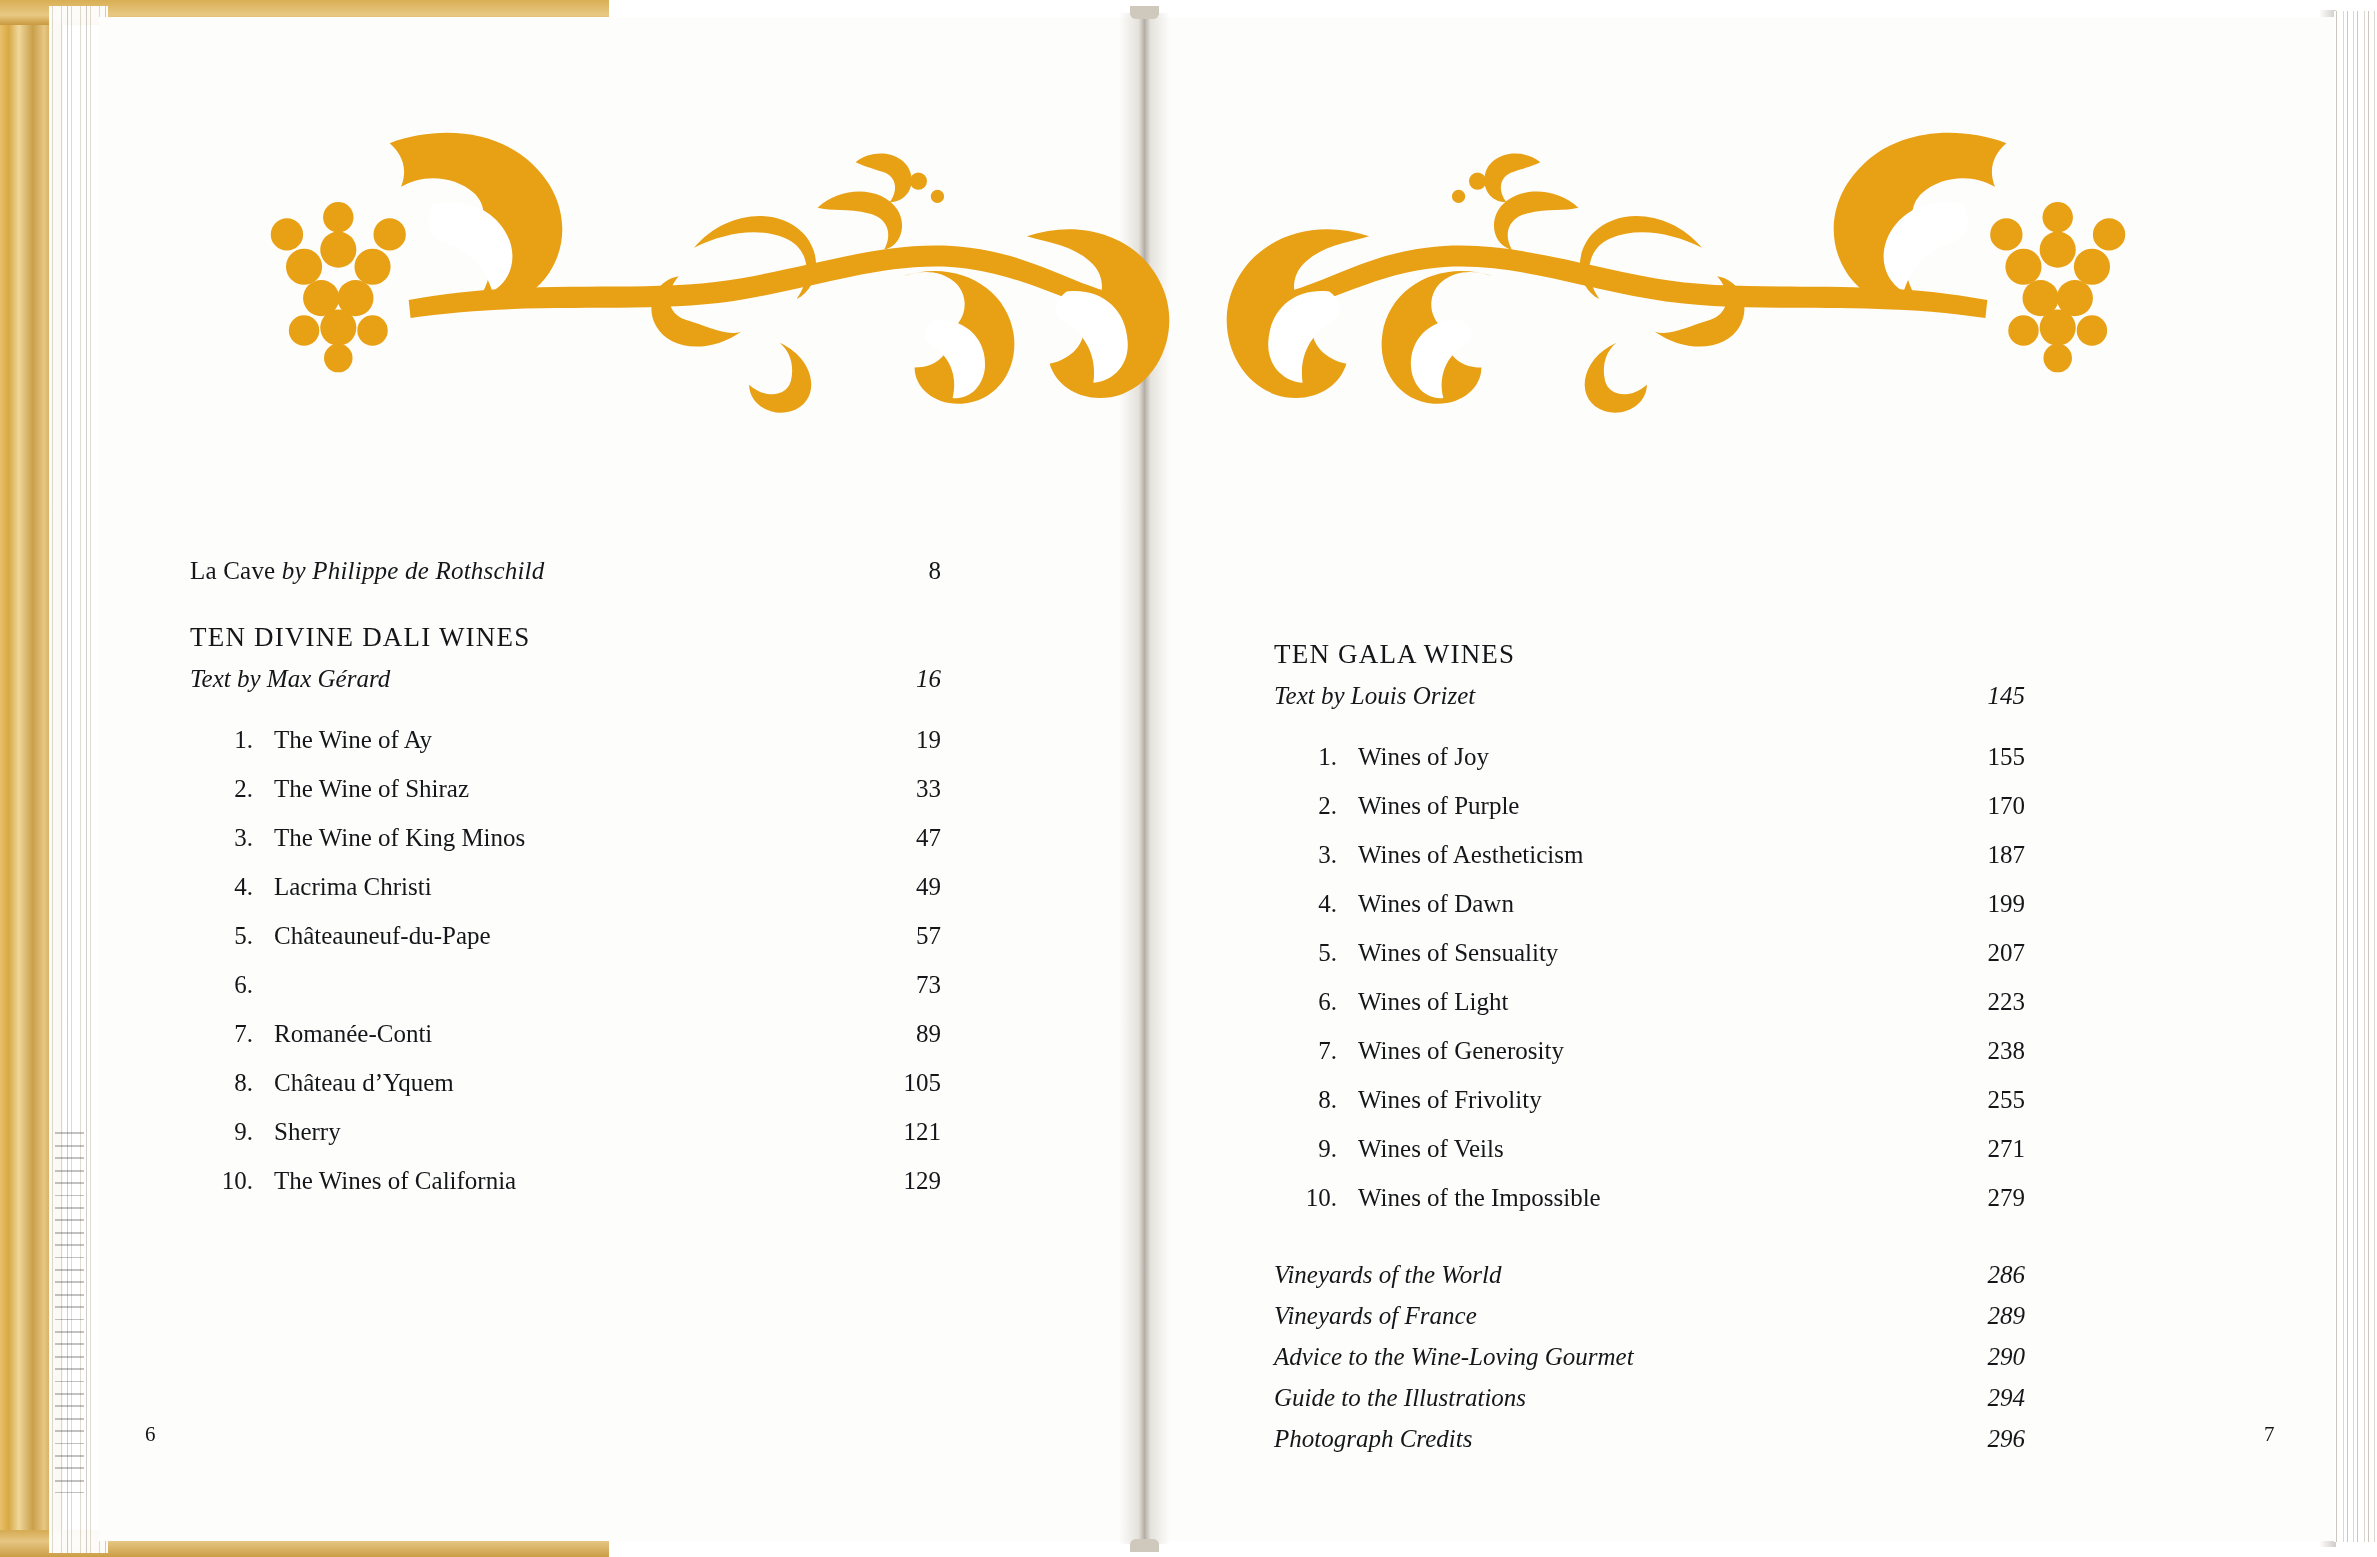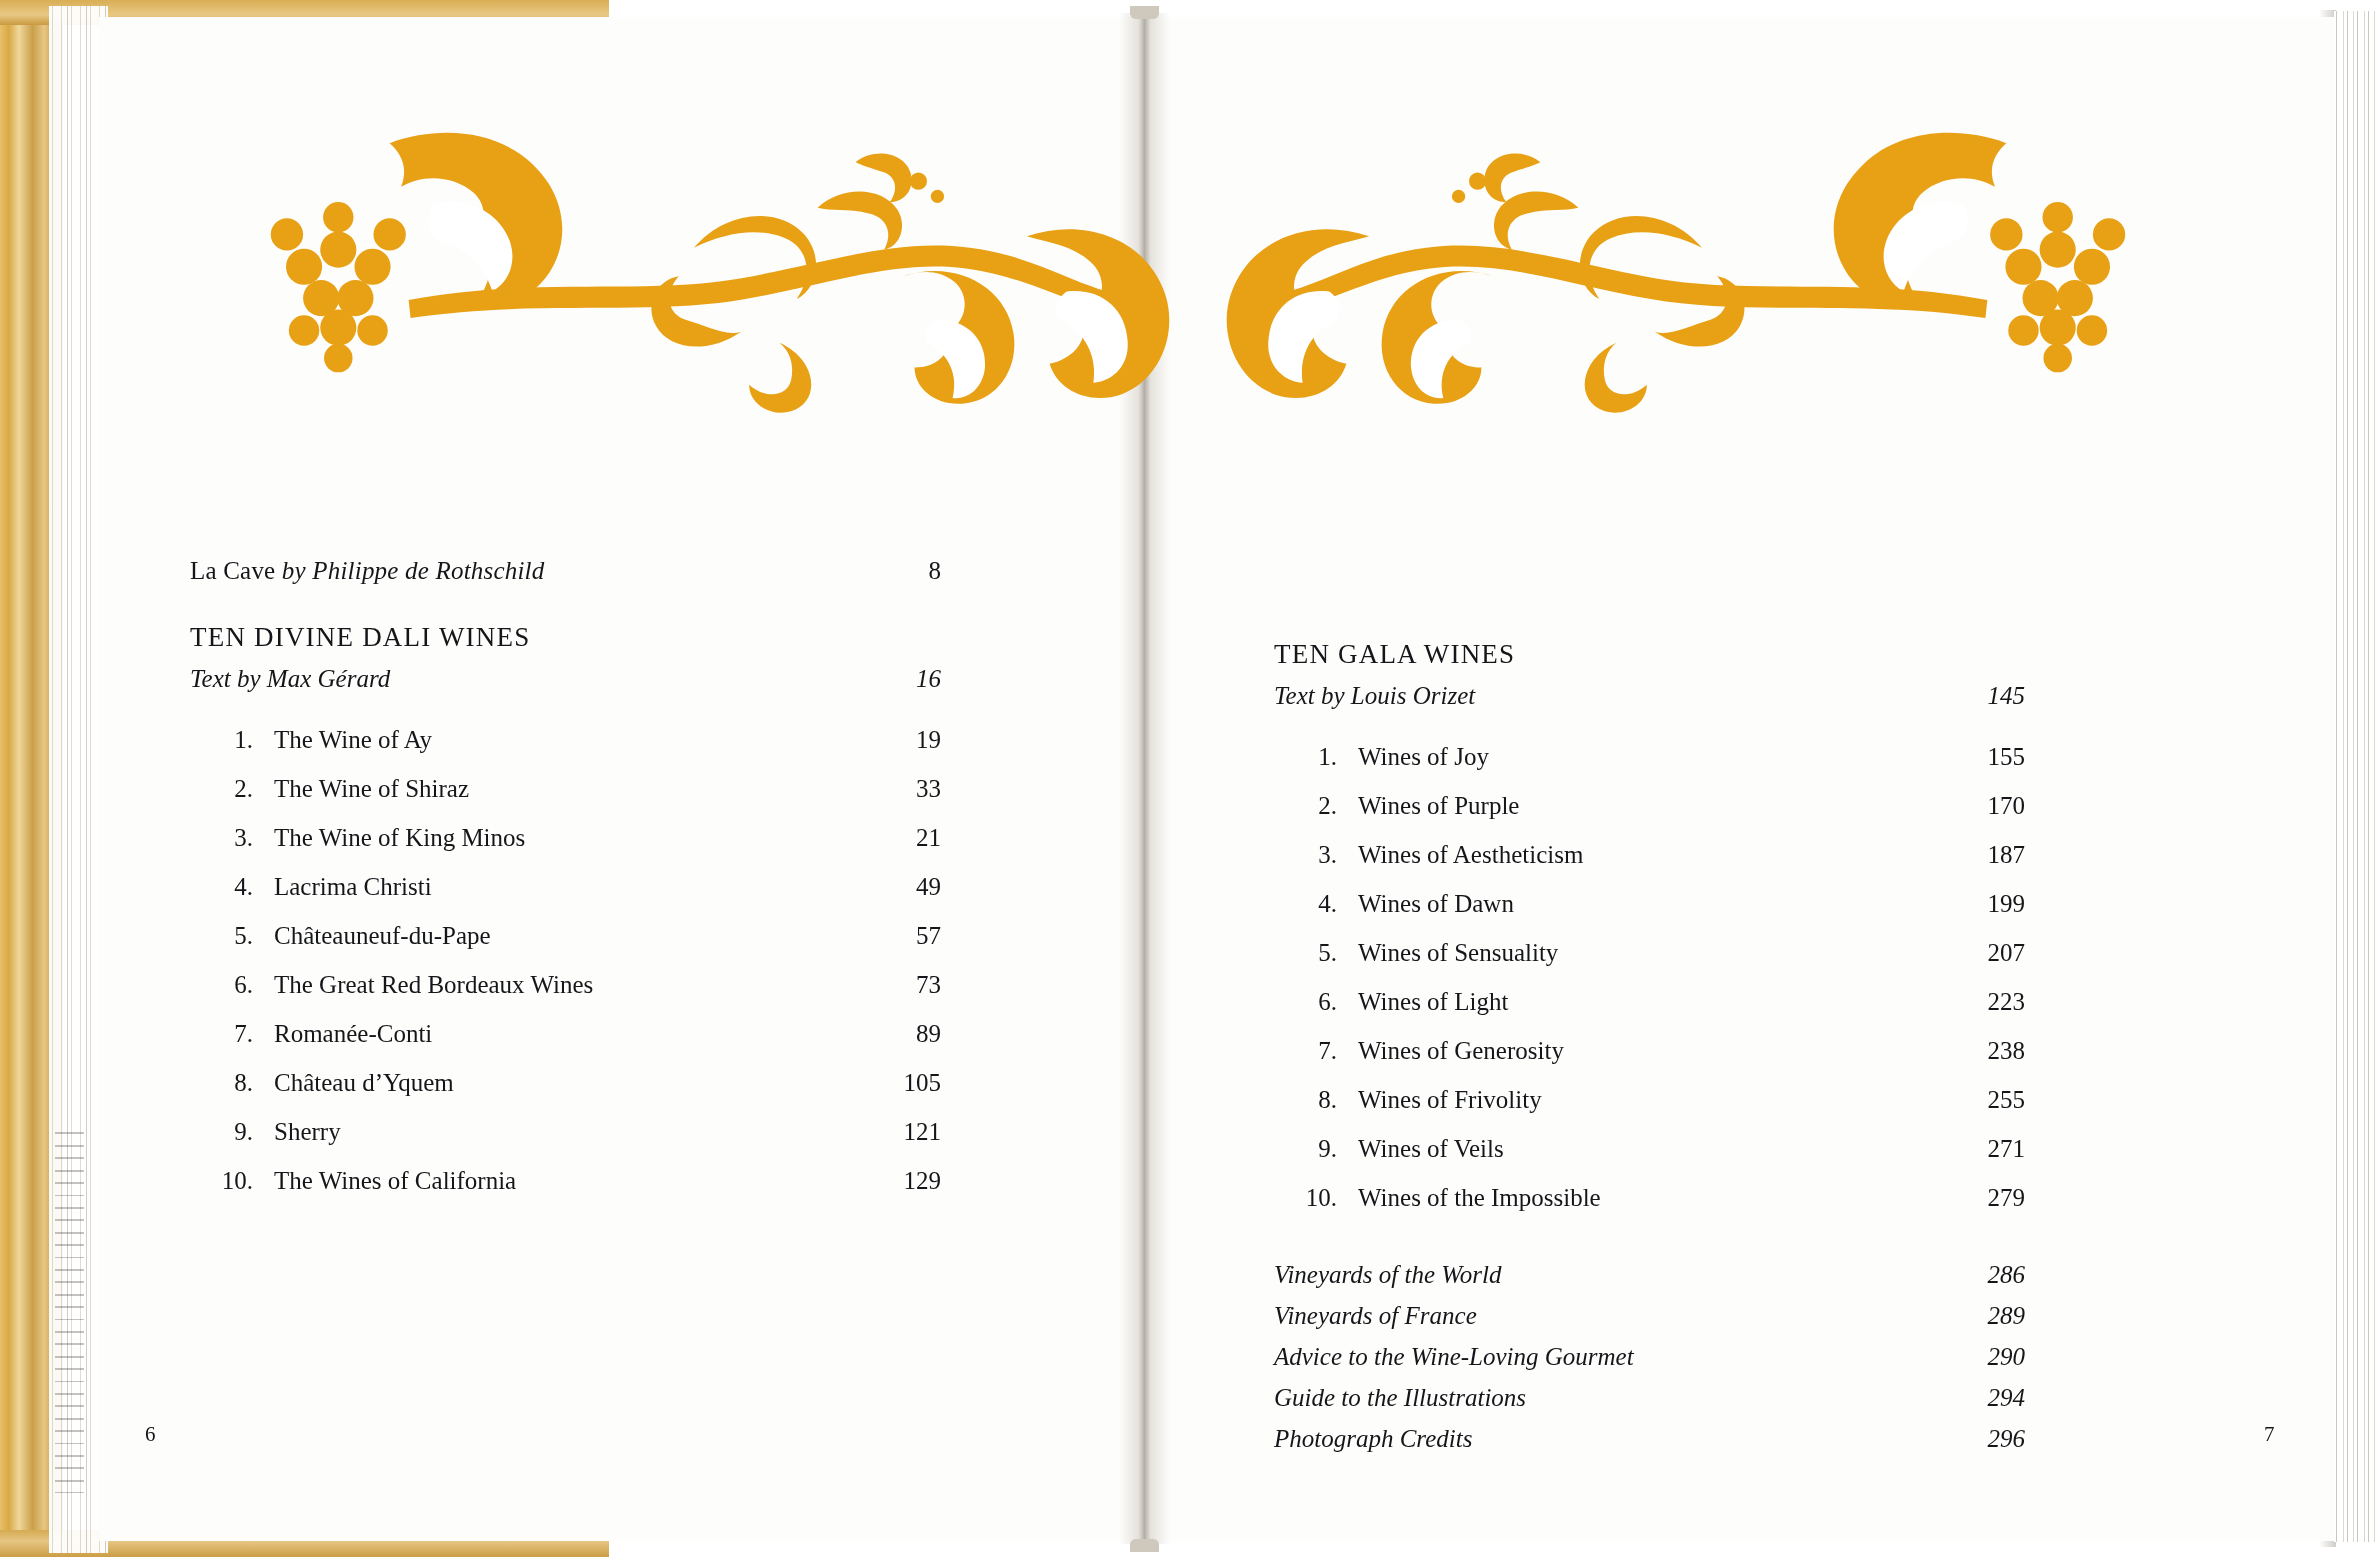--- a/index.html
+++ b/index.html
@@ -351,37 +351,36 @@
       <div class="toc-item">
         <span class="num">2.</span>
         <span class="title">The Wine of Shiraz</span>
         <span class="spacer"></span>
         <span class="pg">33</span>
       </div>
       <div class="toc-item">
         <span class="num">3.</span>
         <span class="title">The Wine of King Minos</span>
         <span class="spacer"></span>
-        <span class="pg">21</span>
+        <span class="pg">47</span>
       </div>
       <div class="toc-item">
         <span class="num">4.</span>
         <span class="title">Lacrima Christi</span>
         <span class="spacer"></span>
         <span class="pg">49</span>
       </div>
       <div class="toc-item">
         <span class="num">5.</span>
         <span class="title">Châteauneuf-du-Pape</span>
         <span class="spacer"></span>
         <span class="pg">57</span>
       </div>
       <div class="toc-item">
         <span class="num">6.</span>
-        <span class="title">The Great Red Bordeaux Wines</span>
         <span class="spacer"></span>
         <span class="pg">73</span>
       </div>
       <div class="toc-item">
         <span class="num">7.</span>
         <span class="title">Romanée-Conti</span>
         <span class="spacer"></span>
         <span class="pg">89</span>
       </div>
       <div class="toc-item">

